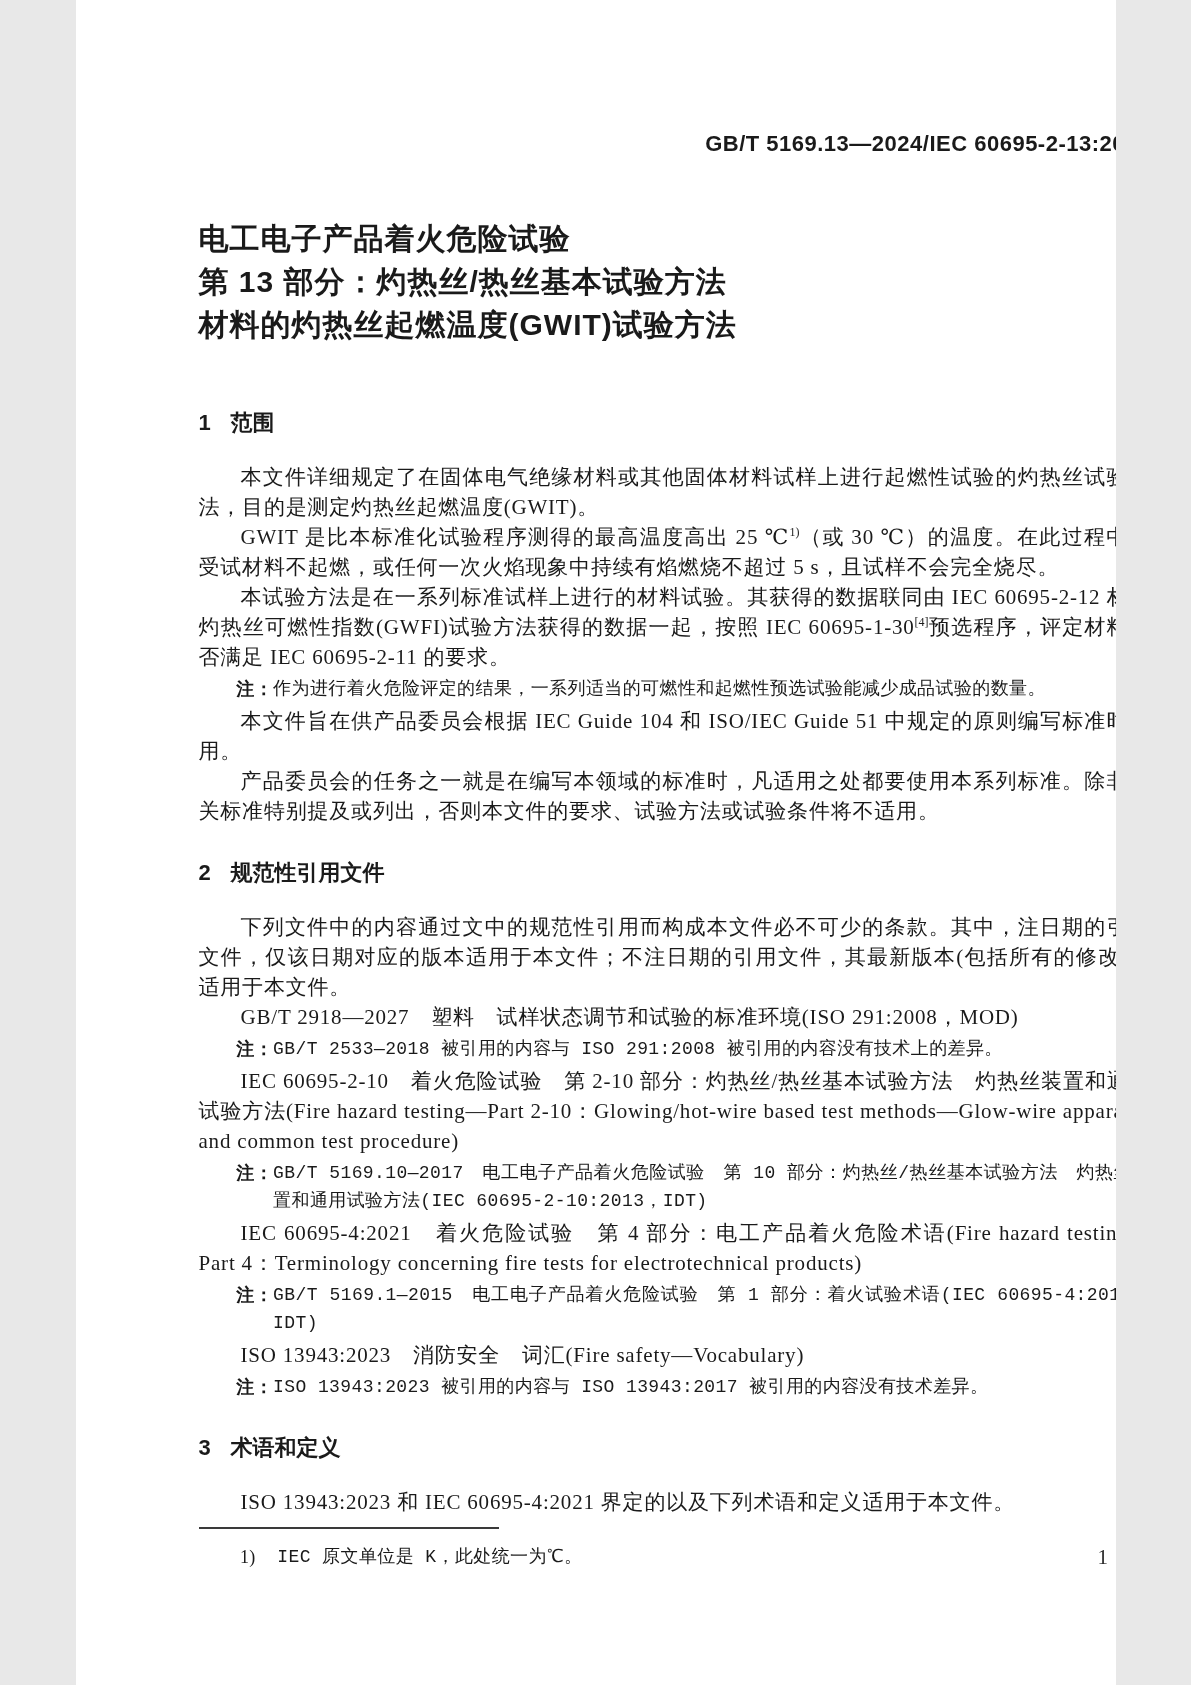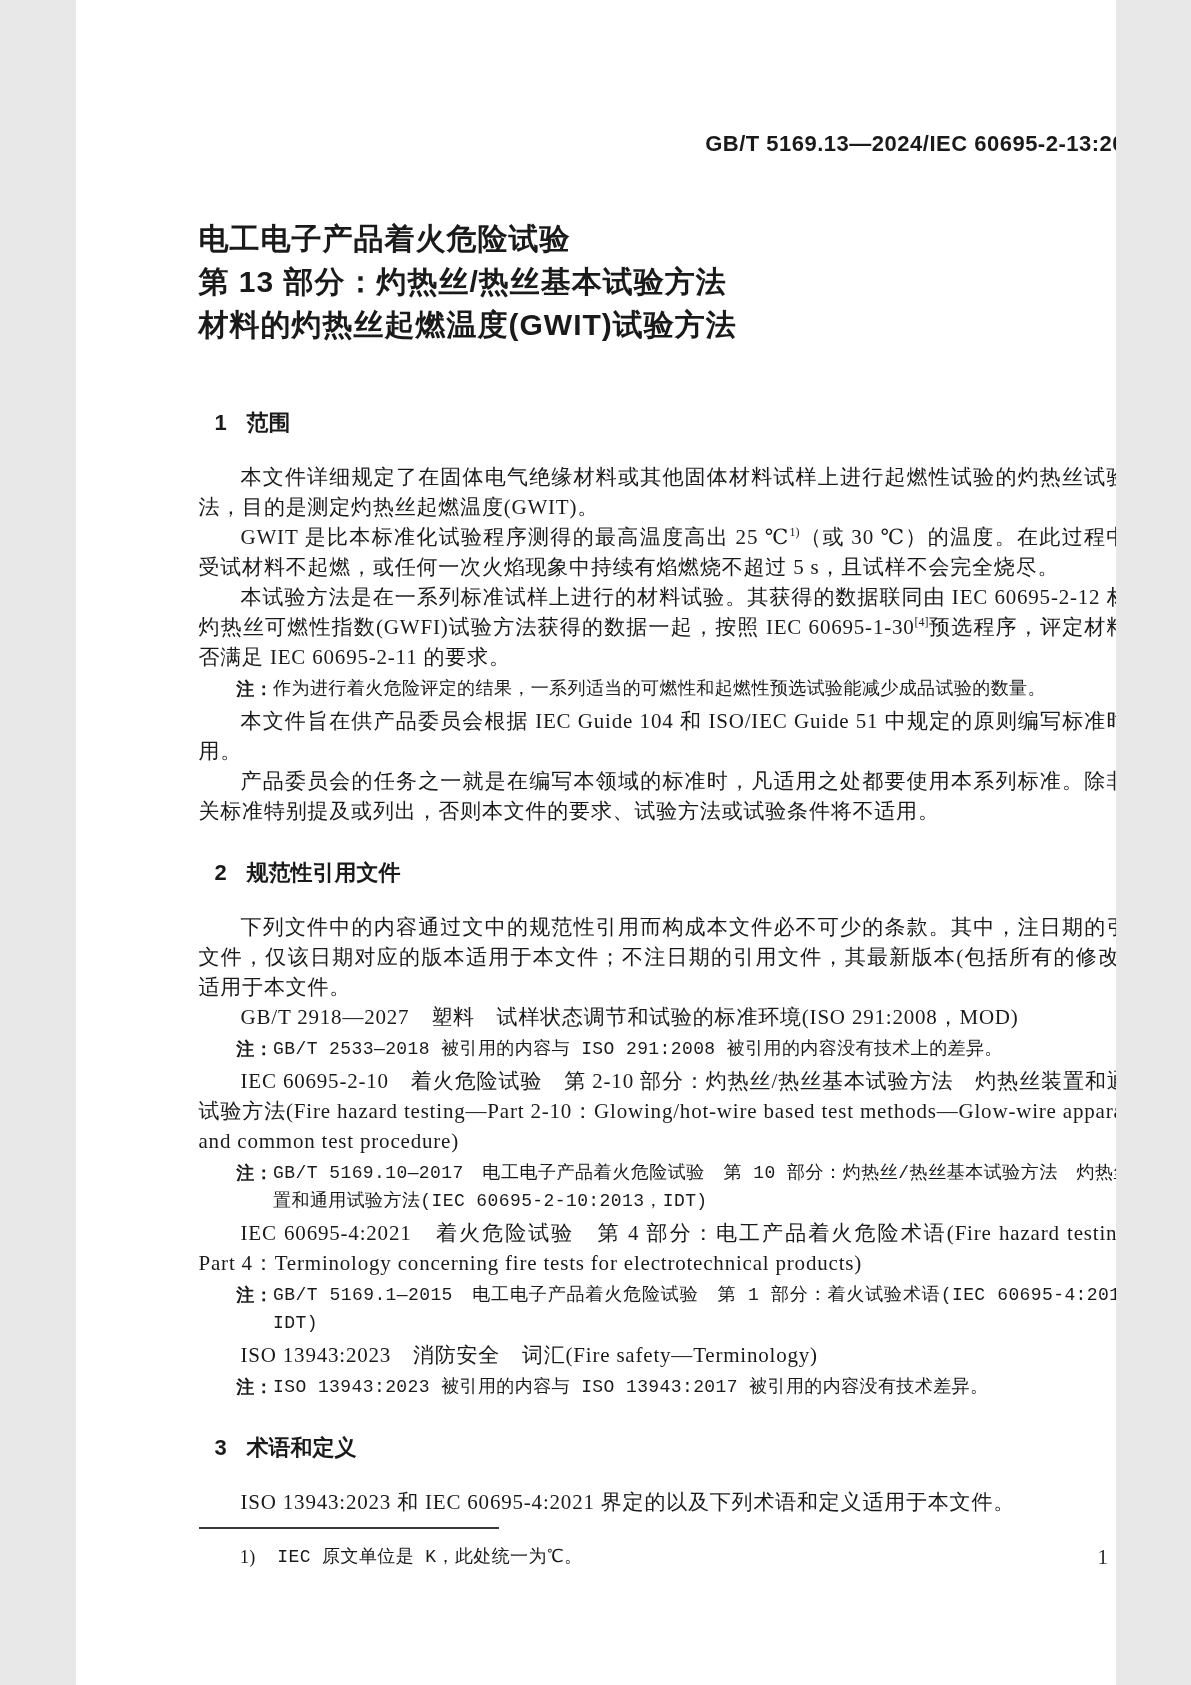--- a/index.html
+++ b/index.html
@@ -31,21 +31,21 @@
   .title-block {
     margin-top: 60px;
     text-align: left;
     font-family: "Liberation Sans", "DejaVu Sans", sans-serif;
     font-weight: 700;
     font-size: 30px;
     line-height: 43px;
     letter-spacing: 1px;
   }
   .section-heading {
-    margin: 32px 0 24px 16px;
+    margin: 32px 0 24px 0;
     font-family: "Liberation Sans", "DejaVu Sans", sans-serif;
     font-weight: 700;
     font-size: 22px;
     line-height: 30px;
   }
   .section-heading.first { margin-top: 62px; }
   .sec-num { margin-right: 0.9em; }
   .body-p {
     margin: 0;
     font-size: 21px;
@@ -140,21 +140,21 @@
     <p class="body-p">IEC 60695-2-10　着火危险试验　第 2-10 部分：灼热丝/热丝基本试验方法　灼热丝装置和通用试验方法(Fire hazard testing—Part 2-10：Glowing/hot-wire based test methods—Glow-wire apparatus and common test procedure)</p>
     <div class="note">
       <span class="note-label">注：</span>
       <span class="note-text">GB/T 5169.10—2017　电工电子产品着火危险试验　第 10 部分：灼热丝/热丝基本试验方法　灼热丝装置和通用试验方法(IEC 60695-2-10:2013，IDT)</span>
     </div>
     <p class="body-p">IEC 60695-4:2021　着火危险试验　第 4 部分：电工产品着火危险术语(Fire hazard testing—Part 4：Terminology concerning fire tests for electrotechnical products)</p>
     <div class="note">
       <span class="note-label">注：</span>
       <span class="note-text">GB/T 5169.1—2015　电工电子产品着火危险试验　第 1 部分：着火试验术语(IEC 60695-4:2012，IDT)</span>
     </div>
-    <p class="body-p">ISO 13943:2023　消防安全　词汇(Fire safety—Terminology)</p>
+    <p class="body-p">ISO 13943:2023　消防安全　词汇(Fire safety—Vocabulary)</p>
     <div class="note">
       <span class="note-label">注：</span>
       <span class="note-text">ISO 13943:2023 被引用的内容与 ISO 13943:2017 被引用的内容没有技术差异。</span>
     </div>
 
     <div class="section-heading">
       <span class="sec-num">3</span><span>术语和定义</span>
     </div>
 
     <p class="body-p">ISO 13943:2023 和 IEC 60695-4:2021 界定的以及下列术语和定义适用于本文件。</p>

